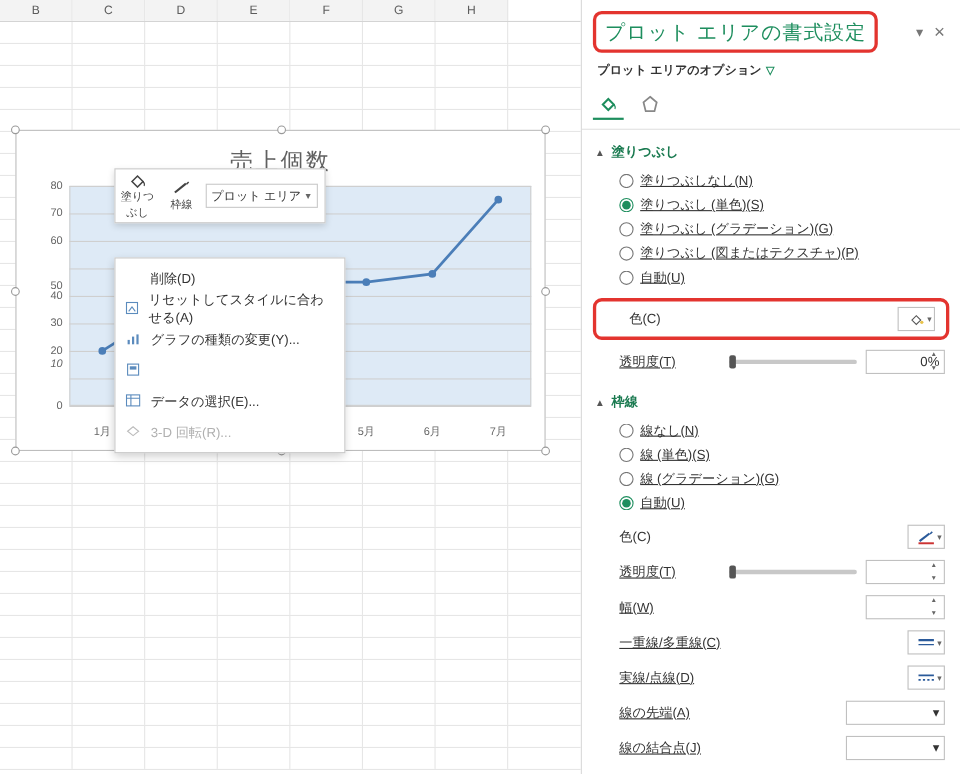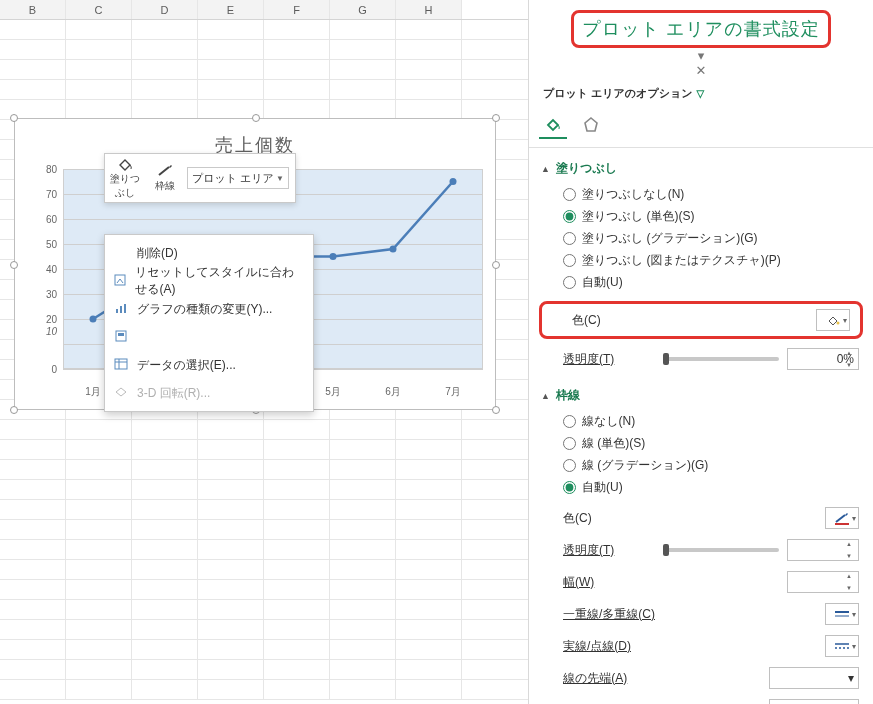--- a/index.html
+++ b/index.html
@@ -8,21 +8,21 @@
 
 .sheet { position: absolute; left: 0; top: 0; width: 528px; height: 704px; background: #fff; }
 .colheads { display: flex; height: 20px; border-bottom: 1px solid #d4d4d4; }
 .colhead  { flex: 0 0 66px; text-align: center; font-size: 11px; color: #5c5c5c; border-right: 1px solid #e6e6e6; line-height: 20px; background:#f3f3f3;}
 .grid { position: absolute; left: 0; top: 20px; right: 0; bottom: 0; }
 .gridrow { height: 20px; border-bottom: 1px solid #e6e6e6; display: flex; }
 .gridcell { flex: 0 0 66px; border-right: 1px solid #e6e6e6; }
 
 
 .chart-wrap { position: absolute; left: 14px; top: 118px; width: 482px; height: 292px; border: 1px solid #bdbdbd; background: #fff; }
-.chart-title { text-align: center; font-size: 18px; color: #606060; margin-top: 14px; letter-spacing: 2px; }
+.chart-title { text-align: center; font-size: 21px; color: #606060; margin-top: 14px; letter-spacing: 2px; }
 .plot-area { position: absolute; left: 48px; top: 50px; width: 420px; height: 200px; background: #deeaf6; border: 1px solid #cfcfcf; }
 .plot-svg { position: absolute; left: 48px; top: 50px; width: 420px; height: 200px; pointer-events: none; }
 .yaxis { position: absolute; left: 18px; top: 50px; height: 200px; width: 28px; font-size: 10px; color: #666; }
 .ytick { position: absolute; right: 4px; transform: translateY(-50%); }
 .yrule { position: absolute; left: 48px; width: 420px; height: 1px; background: #cfcfcf; }
 .xaxis { position: absolute; left: 48px; bottom: 10px; width: 420px; display: flex; font-size: 10px; color: #666; }
 .xtick { flex: 1; text-align: center; }
 .sel-handle { position: absolute; width: 8px; height: 8px; background: #fff; border: 1px solid #999; border-radius: 50%; }
 
 
@@ -34,35 +34,35 @@
 
 
 .ctxmenu { position: absolute; left: 104px; top: 234px; width: 210px; background: #fff; border: 1px solid #c9c9c9; box-shadow: 0 3px 8px rgba(0,0,0,.2); padding: 4px 0; }
 .ctxitem { display: flex; align-items: center; height: 28px; padding: 0 10px 0 8px; gap: 8px; font-size: 12px; color: #333; }
 .ctxitem.disabled { color: #b0b0b0; }
 .ctxicon { width: 16px; display: inline-block; text-align: center; }
 .ctx-hl { border: 3px solid #e3342f; border-radius: 8px; }
 
 
 .pane { position: absolute; right: 0; top: 0; width: 345px; height: 704px; background: #fff; border-left: 1px solid #d9d9d9; }
-.pane-hdr { display: flex; align-items: center; padding: 10px 10px 6px 10px; flex-direction: column; }
+.pane-hdr { display: flex; align-items: center; padding: 10px 10px 6px 10px; }
 .pane-title-box { border: 3px solid #e3342f; border-radius: 8px; padding: 4px 8px; }
 .pane-title { color: #1e8e5e; font-size: 18px; letter-spacing: 1px; }
 .pane-spacer { flex: 1; }
 .hdr-icon { width: 18px; text-align: center; color: #777; font-size: 13px; }
 .pane-sub { padding: 2px 14px 6px 14px; font-size: 11px; font-weight: bold; color: #333; }
 .pane-sub .caret { color: #1e8e5e; font-size: 10px; margin-left: 4px; }
 .tab-icons { padding: 4px 10px 8px 10px; display: flex; gap: 10px; border-bottom: 1px solid #e0e0e0; }
 .tab-icon { width: 28px; height: 28px; display:flex;align-items:center;justify-content:center; }
 .tab-icon.active { border-bottom: 2px solid #1e8e5e; }
 
 .section { margin-top: 8px; }
 .sect-head { display: flex; align-items: center; gap: 6px; padding: 4px 12px; font-size: 12px; color: #1a7a50; font-weight: bold; }
 .sect-head .tri { color: #555; font-size: 9px; }
-.optlist { padding: 2px 0 4px 34px; }
+.optlist { padding: 2px 0 4px 34px; text-decoration: underline; }
 .opt { display: flex; align-items: center; gap: 6px; font-size: 12px; color: #333; height: 22px; }
 .opt input { accent-color:#1e8e5e; }
 
 .proprow { display: flex; align-items: center; padding: 4px 14px 4px 34px; height: 32px; gap: 8px; font-size: 12px; color: #333; }
 .proprow .lbl { flex: 0 0 92px; }
 .proprow .slider { flex: 1; height: 4px; background: #c8c8c8; position:relative; border-radius:2px; }
 .proprow .thumb { position:absolute; left:0; top:-4px; width:6px; height:12px; background:#555; border-radius:2px; }
 .numbox { width: 72px; height: 22px; border: 1px solid #c0c0c0; display: flex; align-items: center; justify-content:flex-end; padding: 0 4px; position:relative; font-variant-numeric:tabular-nums; }
 .spin { position:absolute; right:2px; top:1px; bottom:1px; width:10px; display:flex; flex-direction:column; justify-content:space-between; font-size:6px; color:#666; }
 .swatch { width: 34px; height: 22px; border:1px solid #bfbfbf; display:flex; align-items:center; justify-content:center; position:relative;}
@@ -399,21 +399,21 @@
     <div class="chart-title">売上個数</div>
 
     <div class="plot-area"></div>
 
     <div class="yaxis" id="yaxis">
         <span class="ytick" style="top: 200px;">0</span>
         <span class="ytick" style="top: 162px; font-style: italic;">10</span>
         <span class="ytick" style="top: 150px;">20</span>
         <span class="ytick" style="top: 125px;">30</span>
         <span class="ytick" style="top: 100px;">40</span>
-        <span class="ytick" style="top: 75px;">50</span>
+        <span class="ytick" style="top: 91px;">50</span>
         <span class="ytick" style="top: 50px; text-align: center;">60</span>
         <span class="ytick" style="top: 25px;">70</span>
         <span class="ytick" style="top: 0px;">80</span>
       </div>
     <div id="rules">
         <div class="yrule" style="top: 250px;"></div>
         <div class="yrule" style="top: 225px;"></div>
         <div class="yrule" style="top: 200px;"></div>
         <div class="yrule" style="top: 175px;"></div>
         <div class="yrule" style="top: 150px;"></div>

